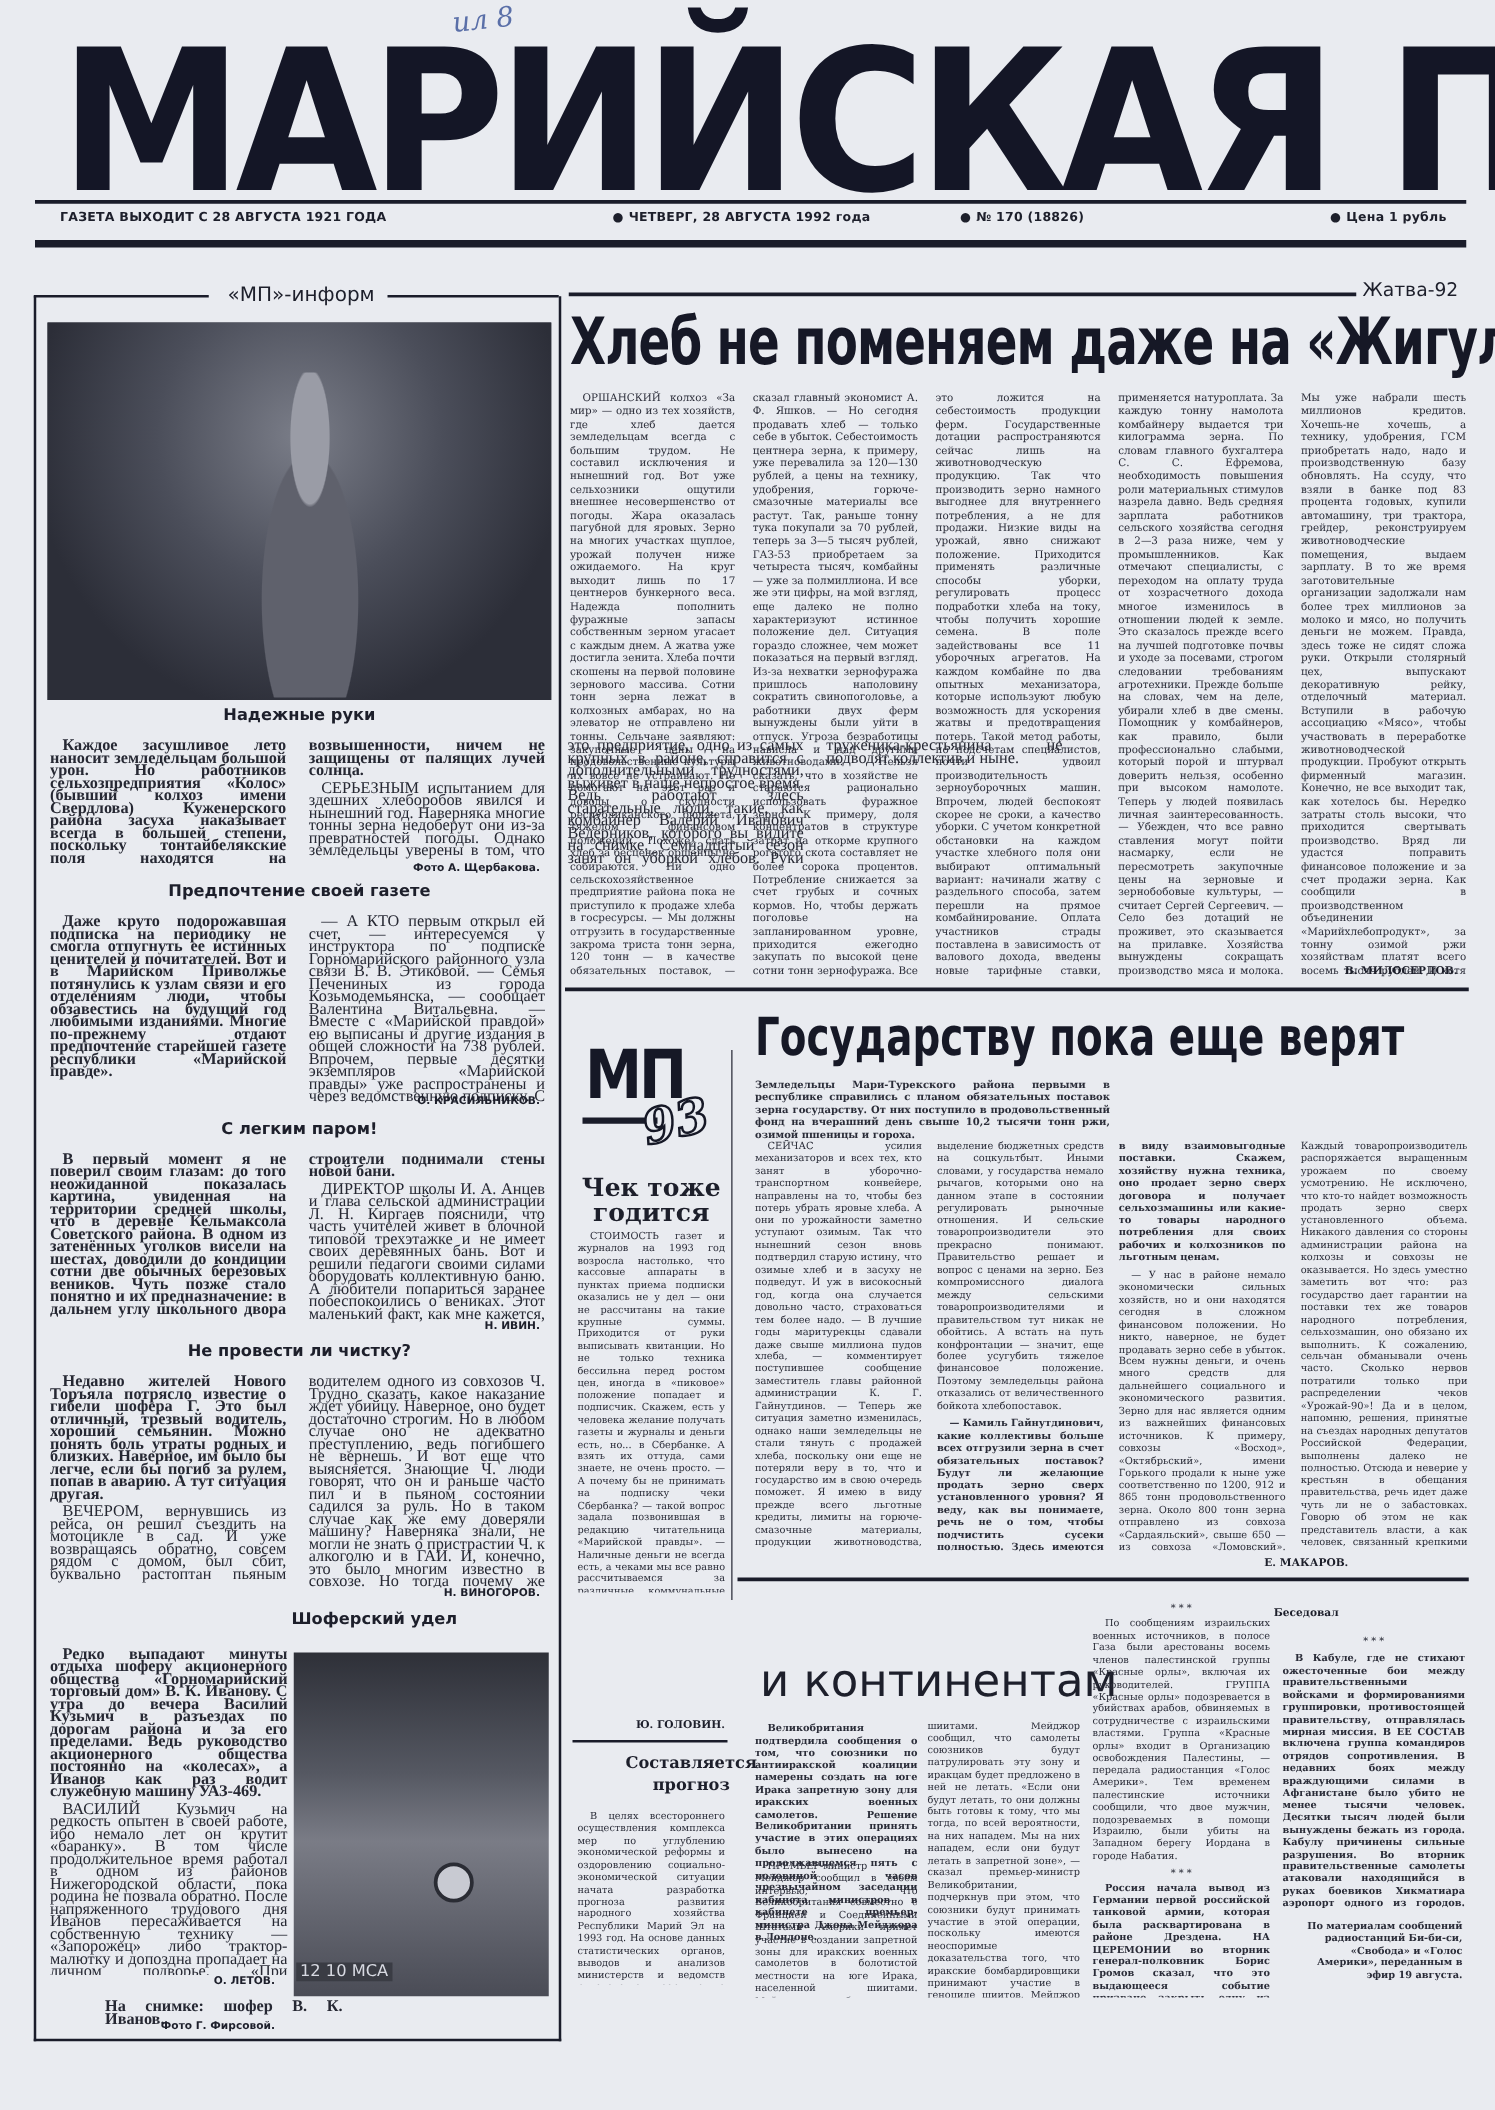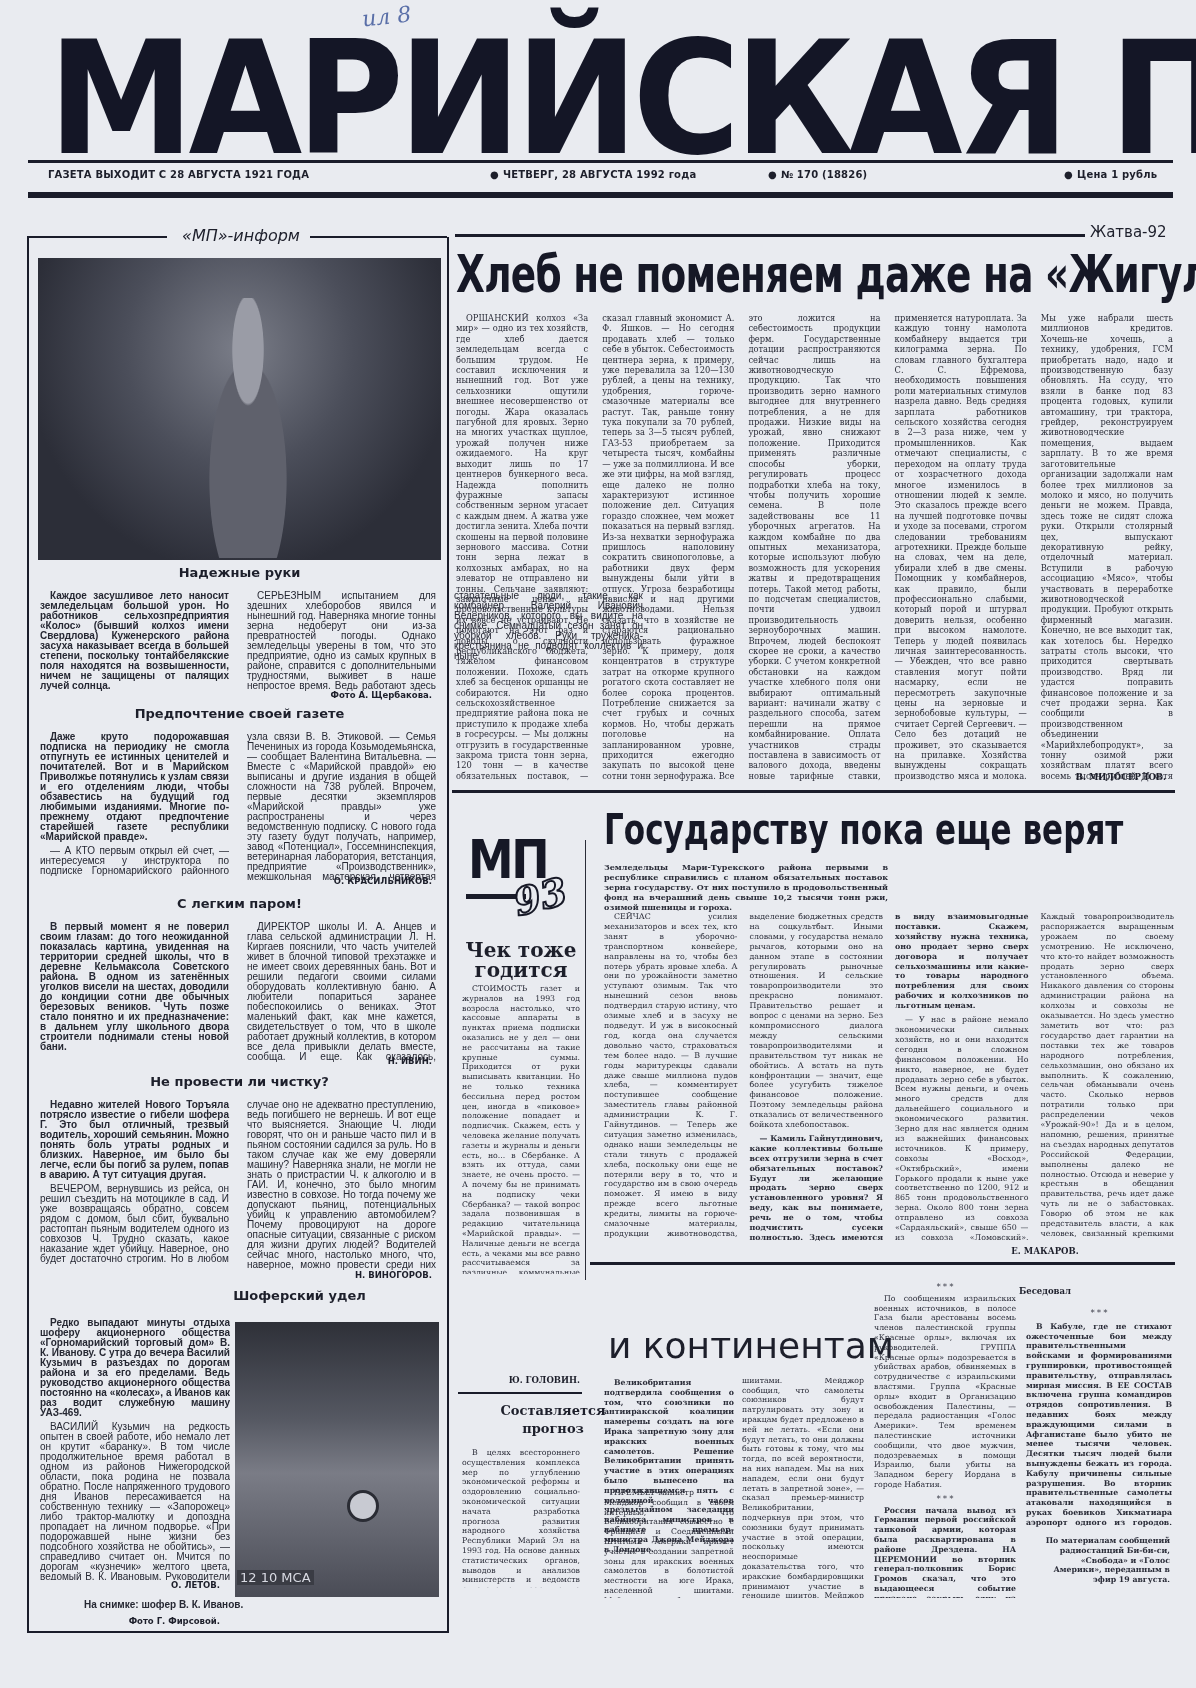--- a/index.html
+++ b/index.html
@@ -25,21 +25,21 @@
   .box { border:2px solid #1a1c2a; }
   .section-tag { font-family:"DejaVu Sans", sans-serif; font-size:16px; background:#e9ebf0; padding:0 6px; }
   .photo {
     background:
       radial-gradient(ellipse at 50% 30%, #7a7d88 0%, #4b4e5a 40%, #2c2e38 75%),
       #3a3c46;
   }
   .h-sans { font-family:"DejaVu Sans", sans-serif; font-weight:bold; text-align:center; }
   .h-cond { font-family:"DejaVu Sans", sans-serif; font-weight:bold; transform-origin:left top; white-space:nowrap; color:#161826; }
   .body-text { font-size:8.3px; line-height:10.4px; text-align:justify; color:#2a2c38; }
-  .body-sans { font-family:Liberation Sans, sans-serif; font-size:10px; line-height:10px; text-align:justify; color:#262833; }
+  .body-sans { font-family:Liberation Serif, serif; font-size:13px; line-height:10px; text-align:justify; color:#262833; }
   .lead { font-weight:bold; }
   .sign { font-family:"DejaVu Sans", sans-serif; font-weight:bold; font-size:8.5px; text-align:right; }
   .cols2 { column-count:2; column-gap:18px; }
   .vline { background:#2a2c38; width:1px; }
   p { margin:0 0 4px 0; text-indent:10px; }
 </style>
 </head>
 <body>
 
 <div class="page">
@@ -50,21 +50,21 @@
   <div class="abs rule" style="left:28px;top:160px;width:1145px;height:3px;"></div>
   <div class="abs meta" style="left:48px;">ГАЗЕТА ВЫХОДИТ С 28 АВГУСТА 1921 ГОДА</div>
   <div class="abs meta dot" style="left:490px;"><span>ЧЕТВЕРГ, 28 АВГУСТА 1992 года</span></div>
   <div class="abs meta dot" style="left:768px;"><span>№ 170 (18826)</span></div>
   <div class="abs meta dot" style="left:1064px;"><span>Цена 1 рубль</span></div>
   <div class="abs rule" style="left:28px;top:192px;width:1145px;height:6px;"></div>
 
   <div class="abs box" style="left:27px;top:237px;width:418px;height:1394px;border-top:none;"></div>
   <div class="abs rule" style="left:27px;top:236px;width:140px;height:2px;"></div>
   <div class="abs rule" style="left:310px;top:236px;width:137px;height:2px;"></div>
-  <div class="abs section-tag" style="left:176px;top:226px;font-style:italic;">«МП»-информ</div>
+  <div class="abs section-tag" style="left:176px;top:226px;">«МП»-информ</div>
 
   <div class="abs photo" style="left:38px;top:258px;width:403px;height:302px;">
     <div class="abs" style="left:150px;top:40px;width:120px;height:260px;background:radial-gradient(ellipse at 50% 20%,#9a9ca6 0 18%,transparent 19%),radial-gradient(ellipse at 50% 70%,#5f616c 0 45%,transparent 46%);"></div>
   </div>
 
   <div class="abs h-sans" style="left:38px;top:565px;width:403px;font-size:13px;">Надежные руки</div>
   <div class="abs body-sans cols2" style="left:40px;top:591px;width:396px;height:102px;">
     <p class="lead">Каждое засушливое лето наносит земледельцам большой урон. Но работников сельхозпредприятия «Колос» (бывший колхоз имени Свердлова) Куженерского района засуха наказывает всегда в большей степени, поскольку тонтайбелякские поля находятся на возвышенности, ничем не защищены от палящих лучей солнца.</p>
     <p>СЕРЬЕЗНЫМ испытанием для здешних хлеборобов явился и нынешний год. Наверняка многие тонны зерна недоберут они из-за превратностей погоды. Однако земледельцы уверены в том, что это предприятие, одно из самых крупных в районе, справится с дополнительными трудностями, выживет в наше непростое время. Ведь работают здесь старательные люди, такие, как комбайнер Валерий Иванович Ведерников, которого вы видите на снимке. Семнадцатый сезон занят он уборкой хлебов. Руки труженика-крестьянина не подводят коллектив и ныне.</p>
   </div>

